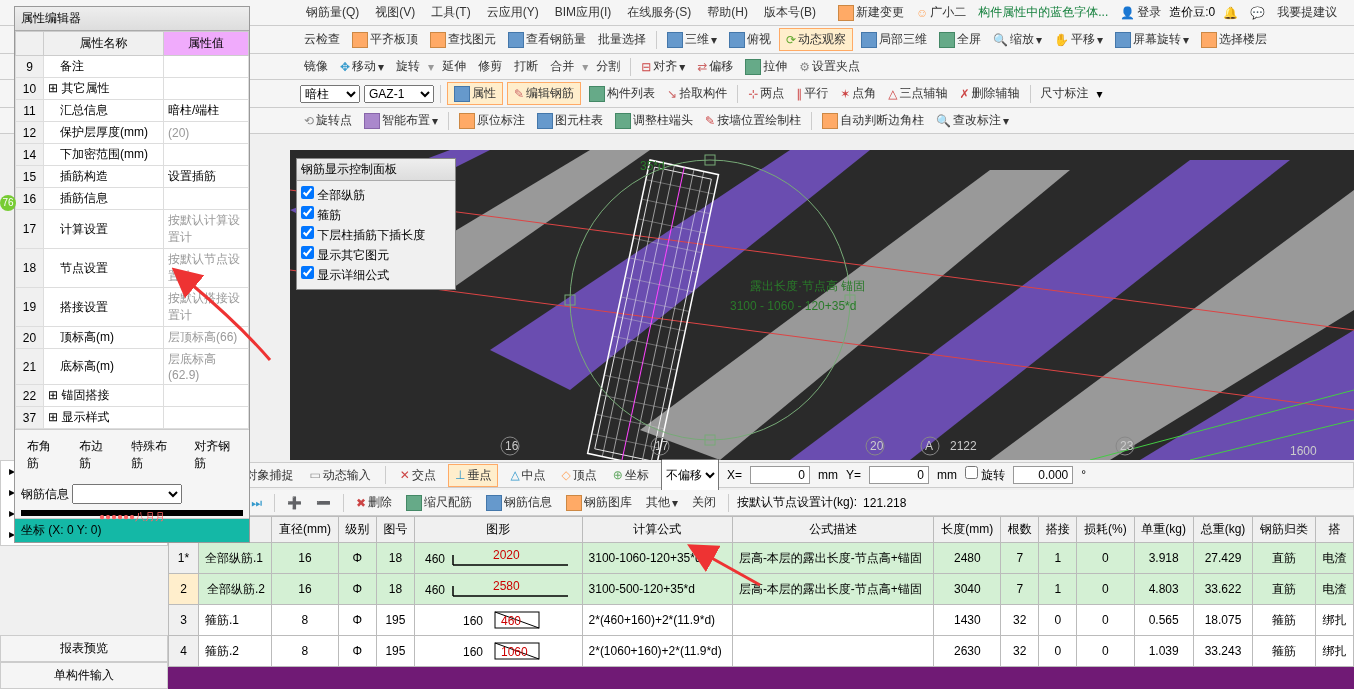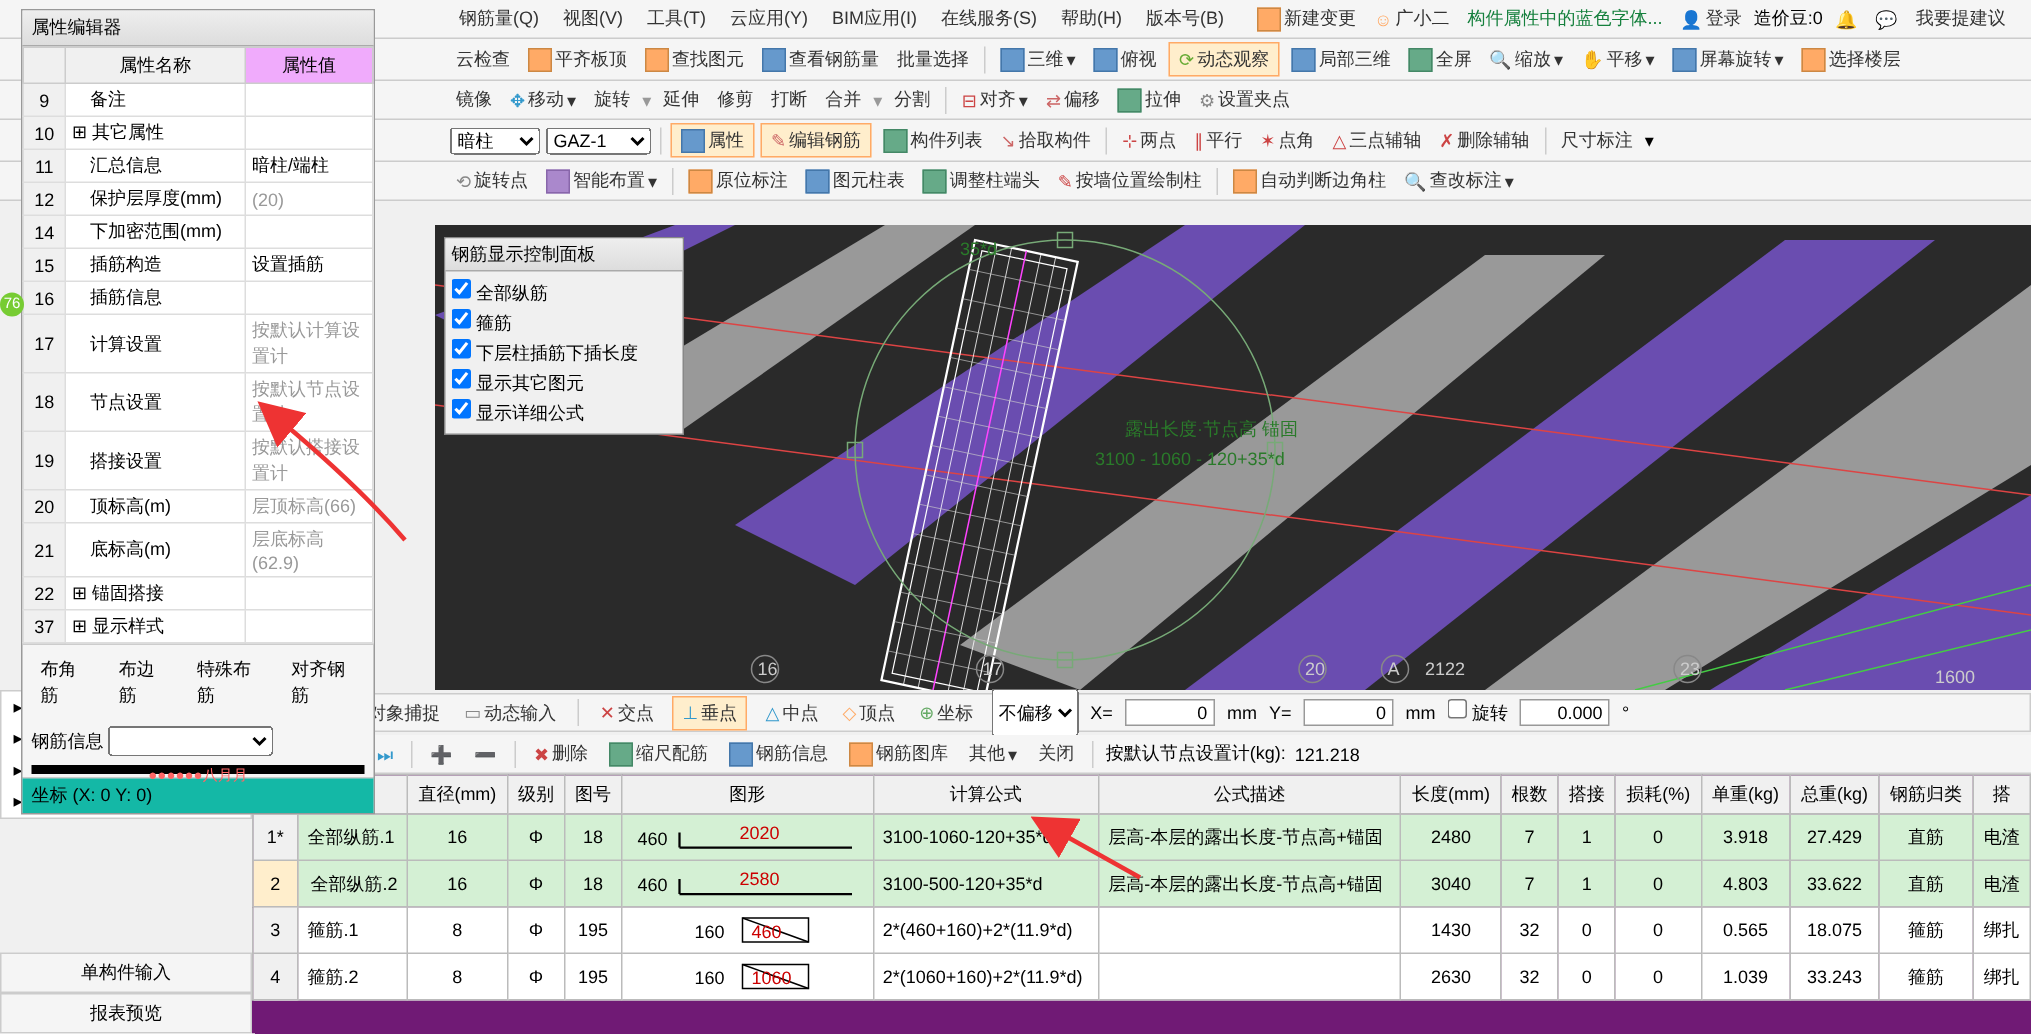--- a/index.html
+++ b/index.html
@@ -638,22 +638,22 @@
   <td>1.039</td>
   <td>33.243</td>
   <td>箍筋</td>
   <td>绑扎</td>
         </tr>
       </tbody>
   </table>
 </div>
 
 <div class="bottom-nav">
+  <div>报表预览</div>
   <div>单构件输入</div>
-  <div>报表预览</div>
 </div>
 
 <div class="arrow" style="left:180px;top:275px">
   <svg width="100" height="90">
       <defs>
         <marker id="ah1" markerWidth="10" markerHeight="10" refX="2" refY="5" orient="auto">
           <path d="M0,0 L10,5 L0,10 Z" fill="#e33"></path>
         </marker>
       </defs>
   <path d="M90,85 Q60,50 10,8" stroke="#e33" stroke-width="3" fill="none" marker-end="url(#ah1)"></path>

